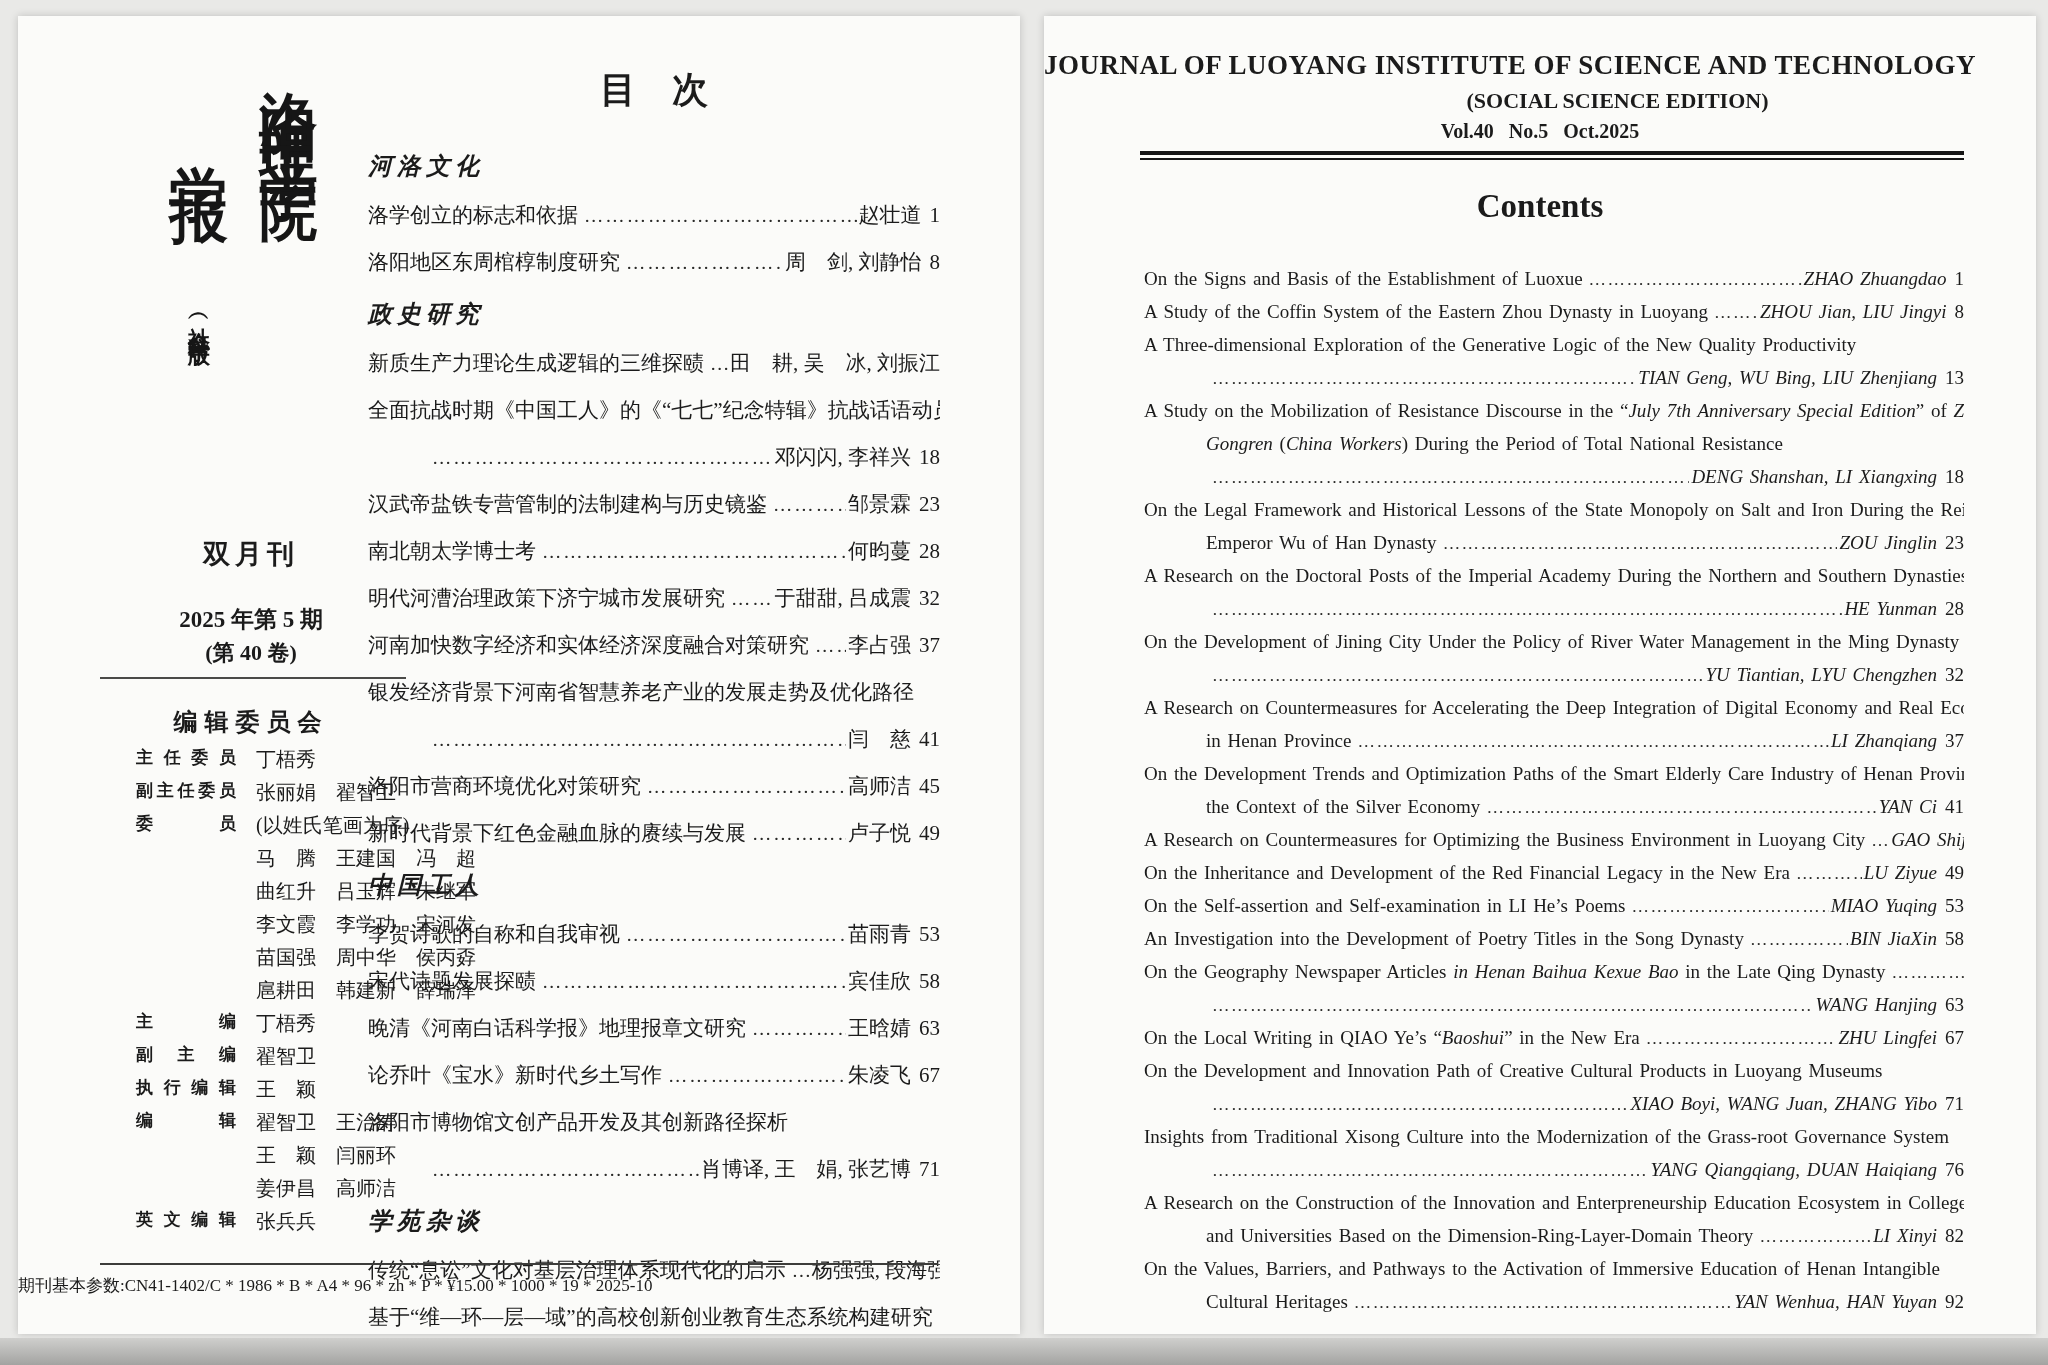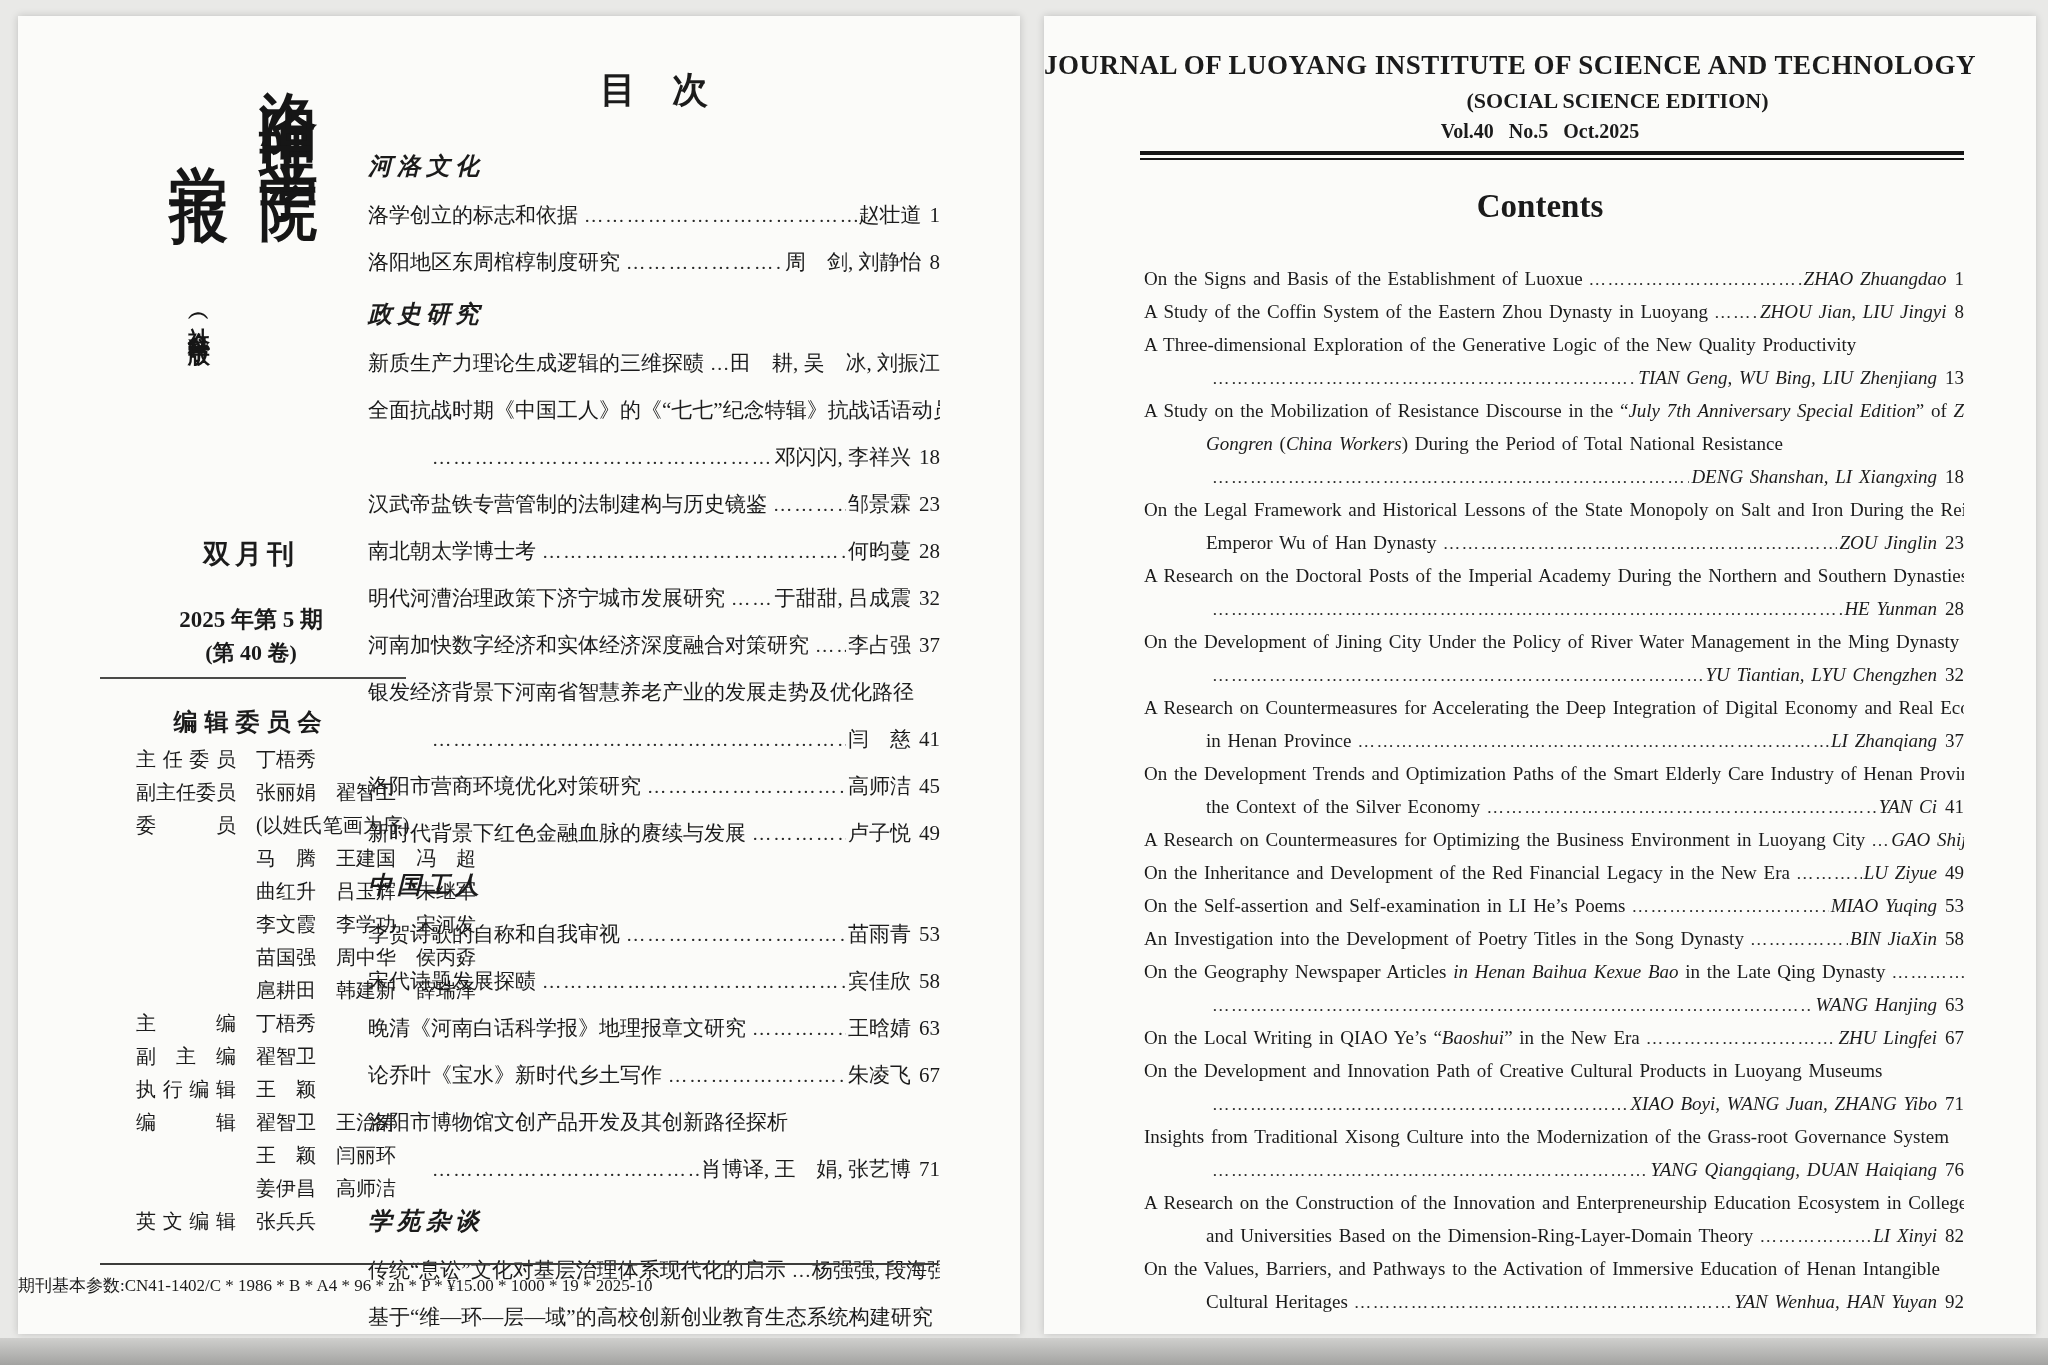--- a/index.html
+++ b/index.html
@@ -20,21 +20,21 @@
   .mastcol{position:absolute;left:60px;width:346px;text-align:center;}
   .freq{top:520px;font-size:27px;font-weight:bold;letter-spacing:5px;font-family:"Liberation Sans", sans-serif;}
   .issue1{top:588px;font-size:23px;font-weight:600;}
   .issue2{top:622px;font-size:22px;font-weight:600;}
   .mast-rule{position:absolute;left:82px;top:661px;width:306px;height:2px;background:#4a4a48;}
   .board-title{position:absolute;left:60px;top:690px;width:346px;text-align:center;
                font-size:24px;font-weight:bold;letter-spacing:7px;}
   .board{position:absolute;left:0;top:730px;width:430px;}
   .brow{position:relative;height:33px;font-size:20px;}
   .brow .role{position:absolute;left:118px;width:100px;display:inline-block;
-              text-align:justify;text-align-last:justify;font-weight:normal;font-size:20px;}
+              text-align:justify;text-align-last:justify;font-weight:bold;font-size:17px;}
   .brow .bnames{position:absolute;left:238px;white-space:pre;}
 
   
   .toc-cn{position:absolute;left:350px;top:50px;width:572px;}
   .toc-cn-heading{height:66px;text-align:center;font-size:36px;font-weight:bold;white-space:pre;}
   .sec-title{margin-top:14px;height:40px;line-height:40px;font-size:24px;font-weight:bold;
              letter-spacing:5px;font-style:italic;}
   .tl{display:flex;align-items:baseline;overflow:hidden;}
   .toc-cn .tl{height:35px;line-height:35px;font-size:21px;margin-top:12px;}
   .tl.ind{padding-left:58px;}

